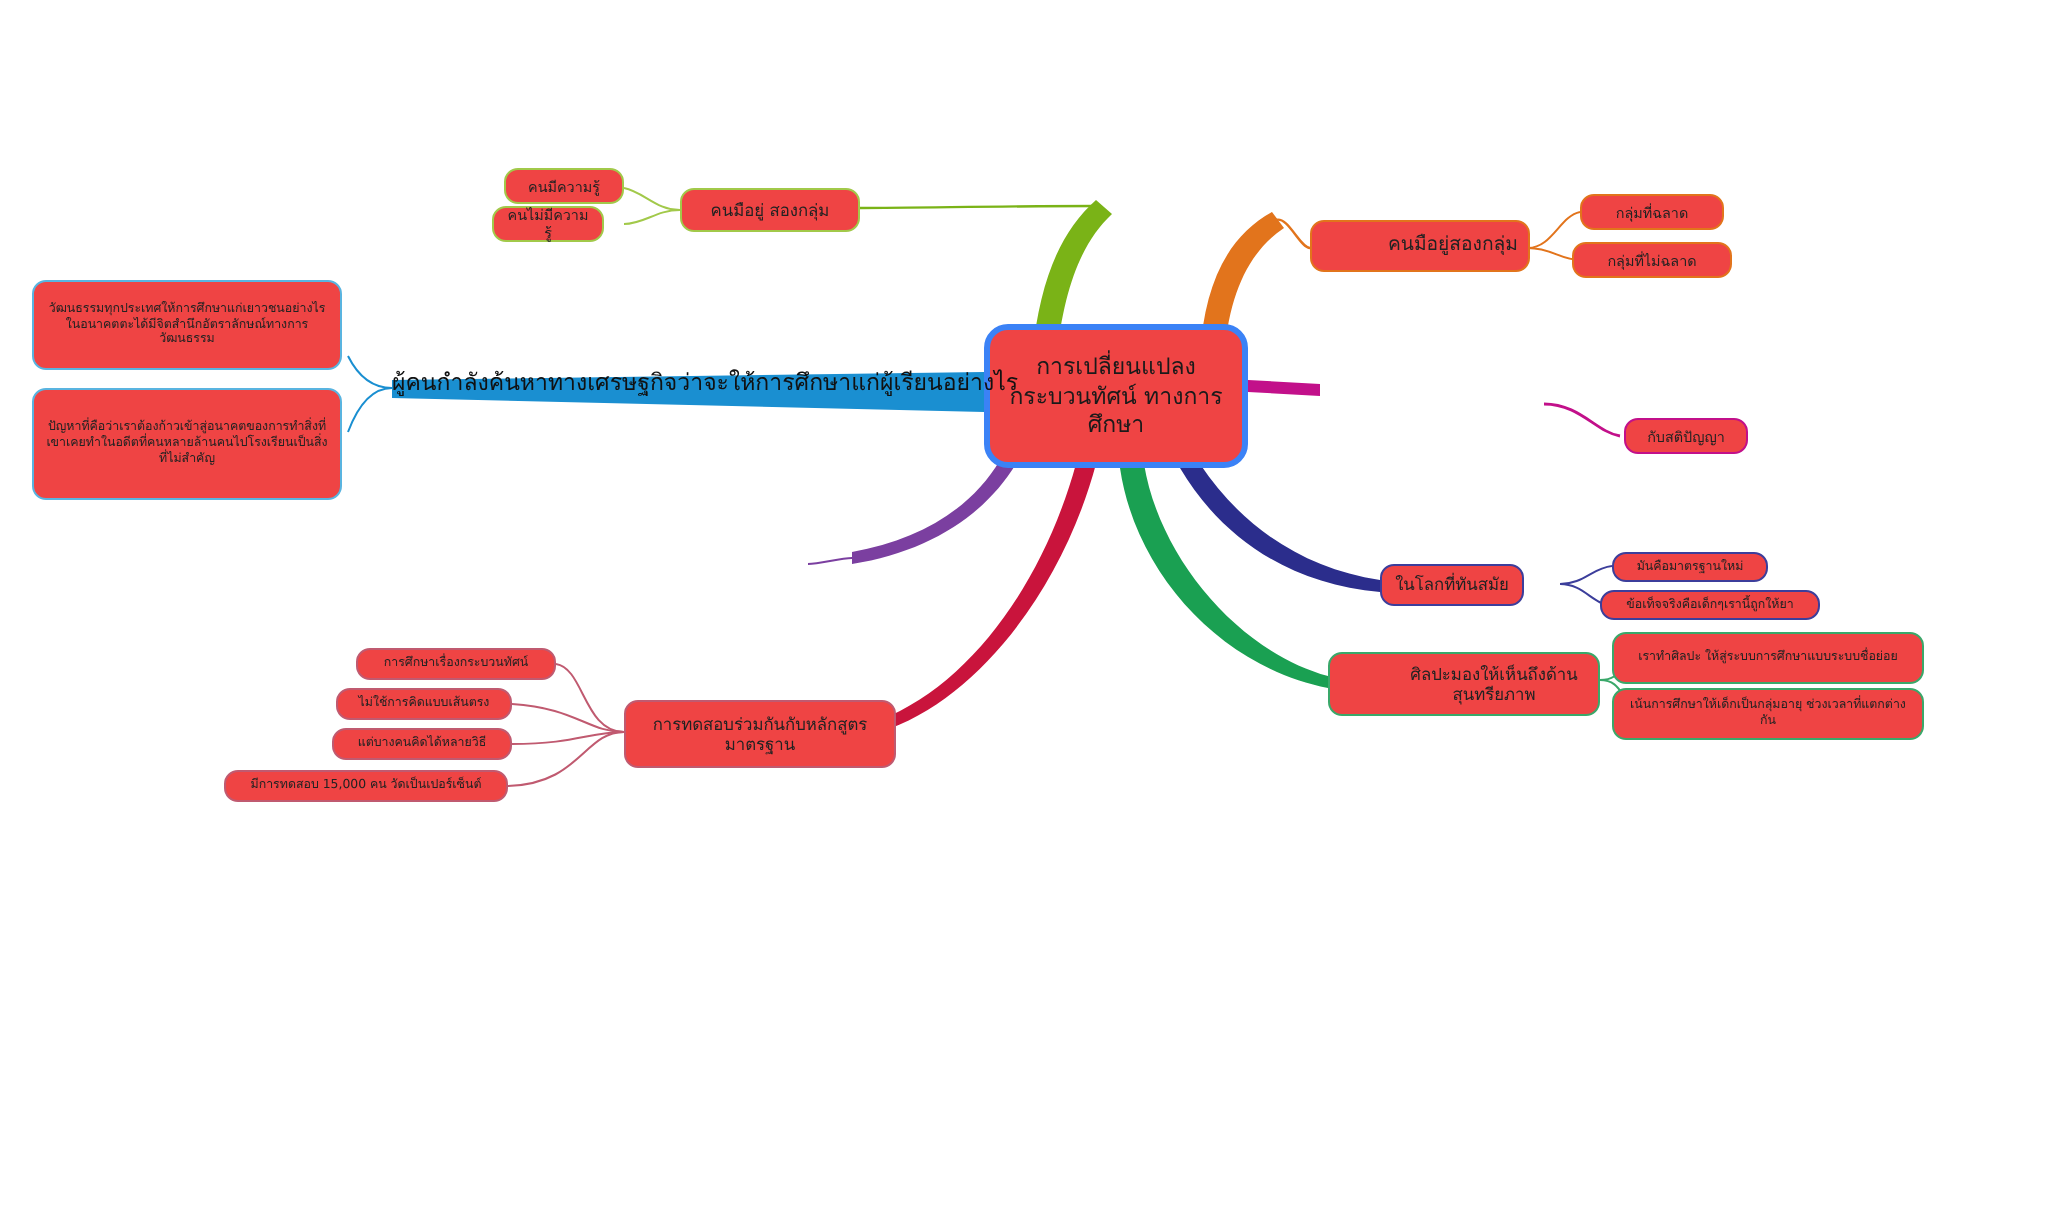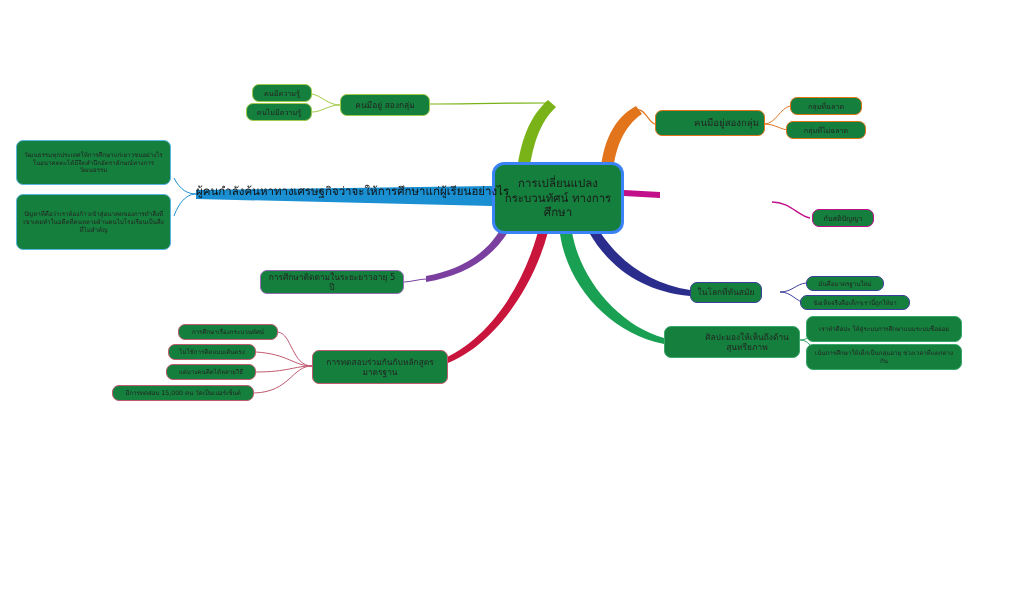--- a/index.html
+++ b/index.html
@@ -26,21 +26,21 @@
     position: absolute;
     left: 0;
     top: 0;
     width: 1024px;
     height: 613px;
     pointer-events: none;
   }
   .node {
     position: absolute;
     box-sizing: border-box;
-    background: #15803d;
+    background: #ef4444;
     border-style: solid;
     border-width: 1px;
     border-radius: 7px;
     display: flex;
     align-items: center;
     justify-content: center;
     text-align: center;
     line-height: 1.25;
     color: #222;
     padding: 2px 5px;
@@ -133,21 +133,21 @@
   </div>
 
   <div class="node t-md" style="left:340px; top:94px; width:90px; height:22px; border-color:#a2c94a;">
     <span class="lbl">คนมือยู่ สองกลุ่ม</span>
   </div>
 
   <div class="node t-sm" style="left:252px; top:84px; width:60px; height:18px; border-color:#a2c94a;">
     <span class="lbl">คนมีความรู้</span>
   </div>
 
-  <div class="node t-sm" style="left:246px; top:103px; width:66px; height:18px; border-color:#a2c94a;">
+  <div class="node t-sm" style="left:246px; top:103px; width:56px; height:18px; border-color:#a2c94a;">
     <span class="lbl">คนไม่มีความรู้</span>
   </div>
 
   <div class="node t-lg" style="left:655px; top:110px; width:110px; height:26px; border-color:#e2741c;text-align:right;">
     <span class="lbl">คนมือยู่สองกลุ่ม</span>
   </div>
 
   <div class="node t-sm" style="left:790px; top:97px; width:72px; height:18px; border-color:#e2741c;">
     <span class="lbl">กลุ่มที่ฉลาด</span>
   </div>
@@ -198,17 +198,14 @@
   </div>
 
   <div class="node t-xs" style="left:166px; top:364px; width:90px; height:16px; border-color:#c05a70;">
     <span class="lbl">แต่บางคนคิดได้หลายวิธี</span>
   </div>
 
   <div class="node t-xs" style="left:112px; top:385px; width:142px; height:16px; border-color:#c05a70;">
     <span class="lbl">มีการทดสอบ 15,000 คน วัดเป็นเปอร์เซ็นต์</span>
   </div>
 
-  <div class="node t-md" style="left:260px; top:270px; width:144px; height:24px; border-color:#9a6bb5;">
-    <span class="lbl">การศึกษาติดตามในระยะยาวอายุ 5 ปี</span>
-  </div>
 
 </div>
 
 </body></html>

